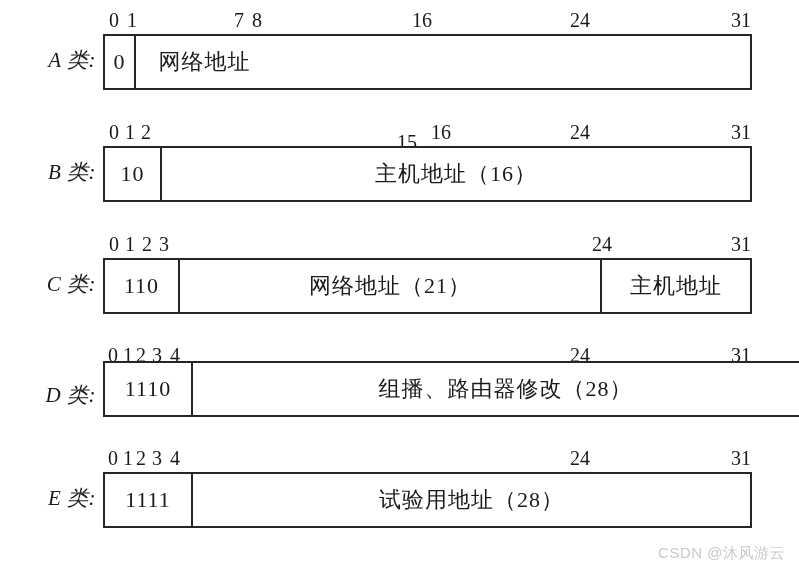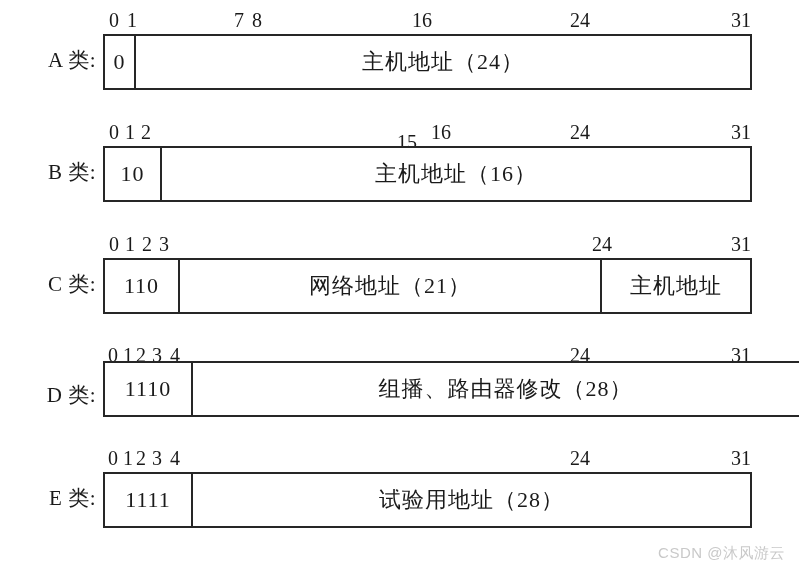--- a/index.html
+++ b/index.html
@@ -31,20 +31,21 @@
 
   
   .row-label {
     position: absolute;
     right: 703px;           
     white-space: nowrap;
     font-size: 21px;
     letter-spacing: 0.5px;
     line-height: 1;
     text-align: right;
+    font-style: italic;
   }
 
   
   .ruler {
     position: absolute;
     left: 0;
     top: 0;
     width: 799px;
     height: 26px;
   }
@@ -111,21 +112,21 @@
         <span class="tick" style="left: 132px;">1</span>
         <span class="tick" style="left: 239px;">7</span>
         <span class="tick" style="left: 257px;">8</span>
         <span class="tick" style="left: 422px;">16</span>
         <span class="tick" style="left: 580px;">24</span>
         <span class="tick" style="left: 741px;">31</span>
       </div>
       <div class="row-label" style="top: 42px;">A 类:</div>
       <div class="fmt-box" style="left: 103px; width: 649px; top: 26px;">
         <div class="field bits" style="flex: 0 0 31px;">0</div>
-        <div class="field cjk" style="flex: 1 1 auto;">主机地址（24）</div>
+        <div class="field cjk" style="flex: 0 0 137px;">网络地址</div>
       </div>
     </div>
     <div class="class-row" style="top: 120px;">
       <div class="ruler">
         <span class="tick" style="left: 114px;">0</span>
         <span class="tick" style="left: 130px;">1</span>
         <span class="tick" style="left: 146px;">2</span>
         <span class="tick" style="left: 407px; margin-top: 10px;">15</span>
         <span class="tick" style="left: 441px;">16</span>
         <span class="tick" style="left: 580px;">24</span>

